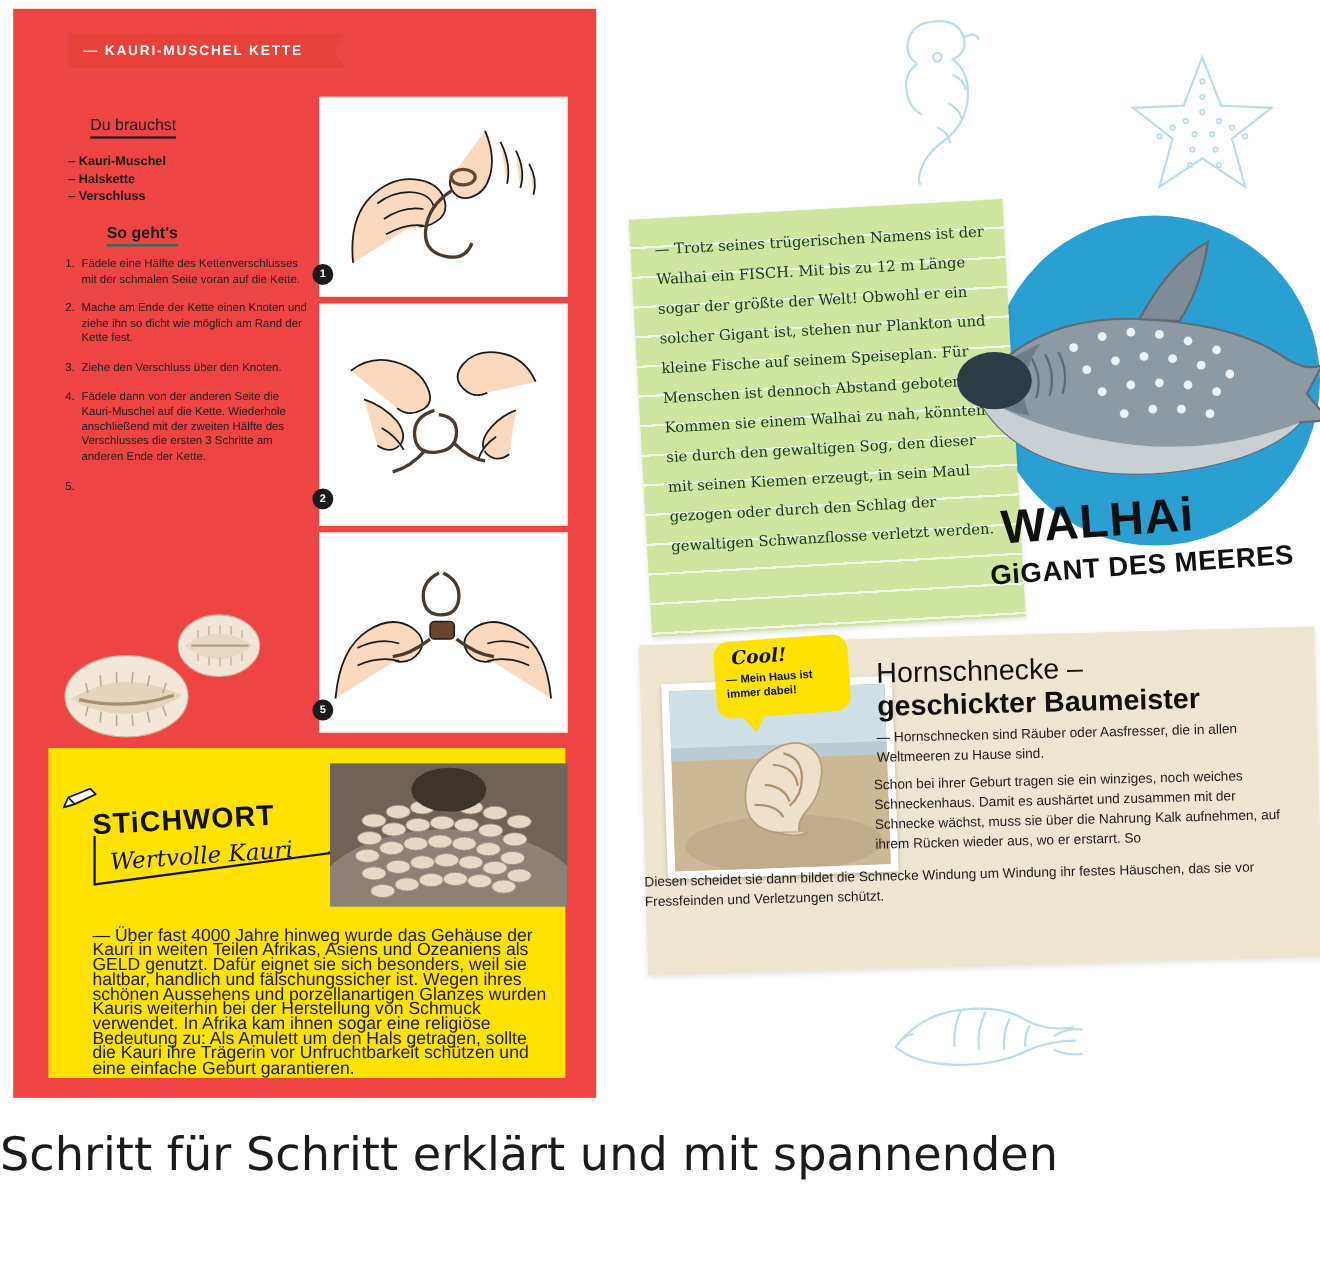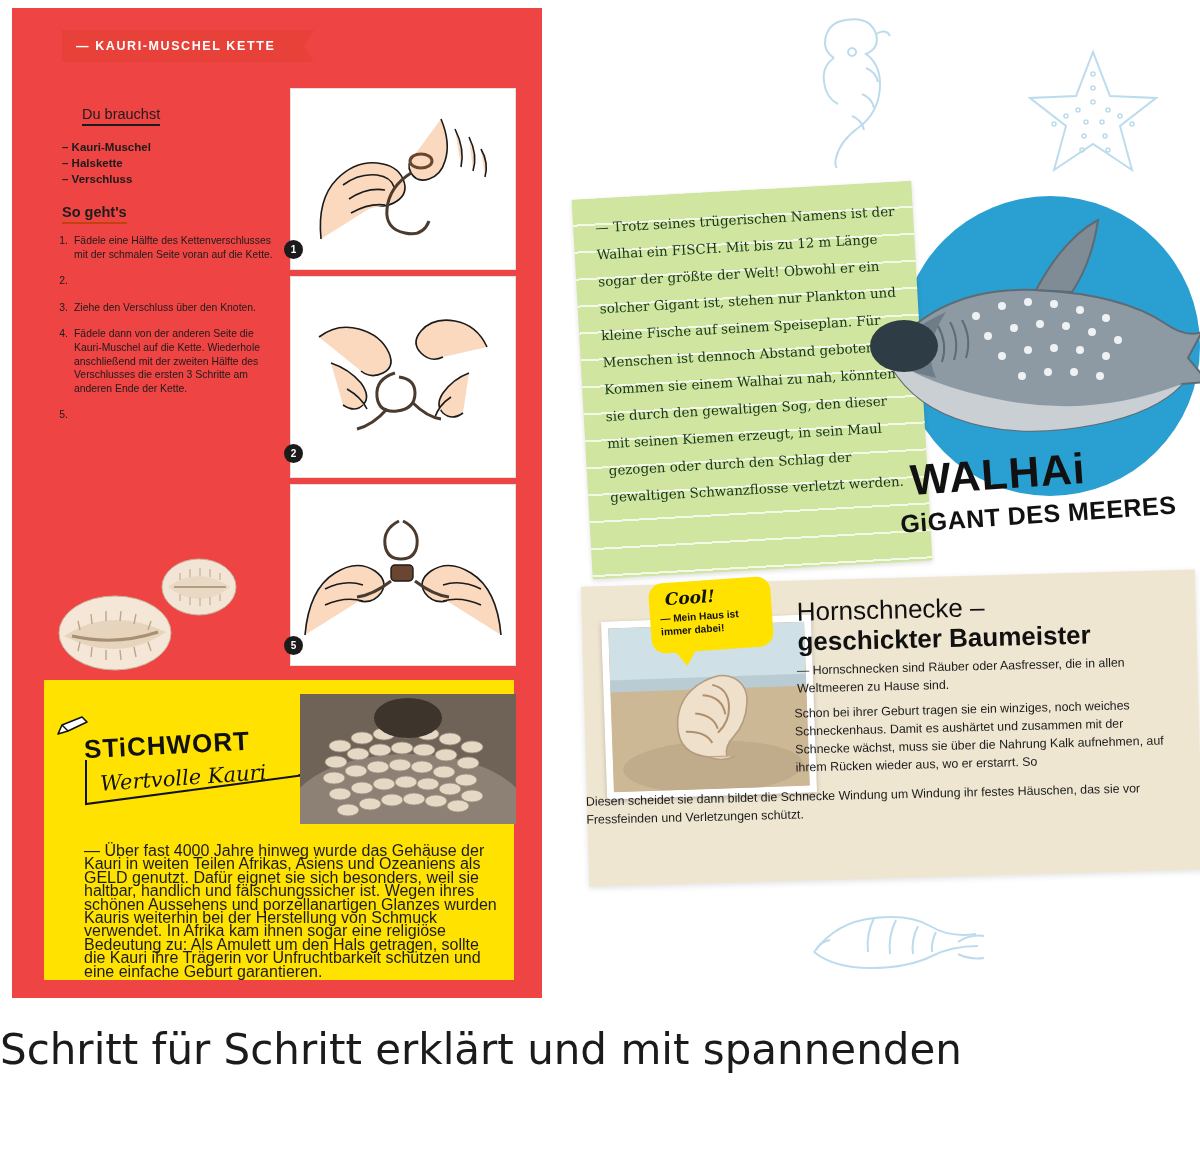--- a/index.html
+++ b/index.html
@@ -29,21 +29,21 @@
   }
   .du-brauchst .ul{border-bottom:2px solid #1b1b1b;display:inline-block;padding-bottom:2px;}
   .mat-list{
     position:absolute;left:50px;top:131px;width:210px;
     font-size:11.5px;line-height:16px;font-weight:bold;color:#1b1b1b;
   }
   .sogehts{
     position:absolute;left:50px;top:196px;
     font-size:14.5px;font-weight:bold;
   }
-  .sogehts .ul{border-bottom:2px solid #c2410c;display:inline-block;padding-bottom:2px;}
+  .sogehts .ul{border-bottom:2px solid #0f766e;display:inline-block;padding-bottom:2px;margin-left:35px;}
   .steps{
     position:absolute;left:38px;top:226px;width:230px;
     font-size:10.4px;line-height:13.6px;color:#1b1b1b;
   }
   .step{display:flex;margin-bottom:13px;}
   .step .num{width:18px;flex:none;text-align:right;padding-right:6px;}
   .step .txt{flex:1;}
 
   
   .panel{
@@ -199,20 +199,21 @@
       <span class="ul">So geht's</span>
     </div>
 
     <div class="steps">
       <div class="step">
         <span class="num">1.</span>
         <span class="txt">Fädele eine Hälfte des Kettenverschlusses mit der schmalen Seite voran auf die Kette.</span>
       </div>
       <div class="step">
         <span class="num">2.</span>
+        <span class="txt">Mache am Ende der Kette einen Knoten und ziehe ihn so dicht wie möglich am Rand der Kette fest.</span>
       </div>
       <div class="step">
         <span class="num">3.</span>
         <span class="txt">Ziehe den Verschluss über den Knoten.</span>
       </div>
       <div class="step">
         <span class="num">4.</span>
         <span class="txt">Fädele dann von der anderen Seite die Kauri-Muschel auf die Kette. Wiederhole anschließend mit der zweiten Hälfte des Verschlusses die ersten 3 Schritte am anderen Ende der Kette.</span>
       </div>
       <div class="step">

